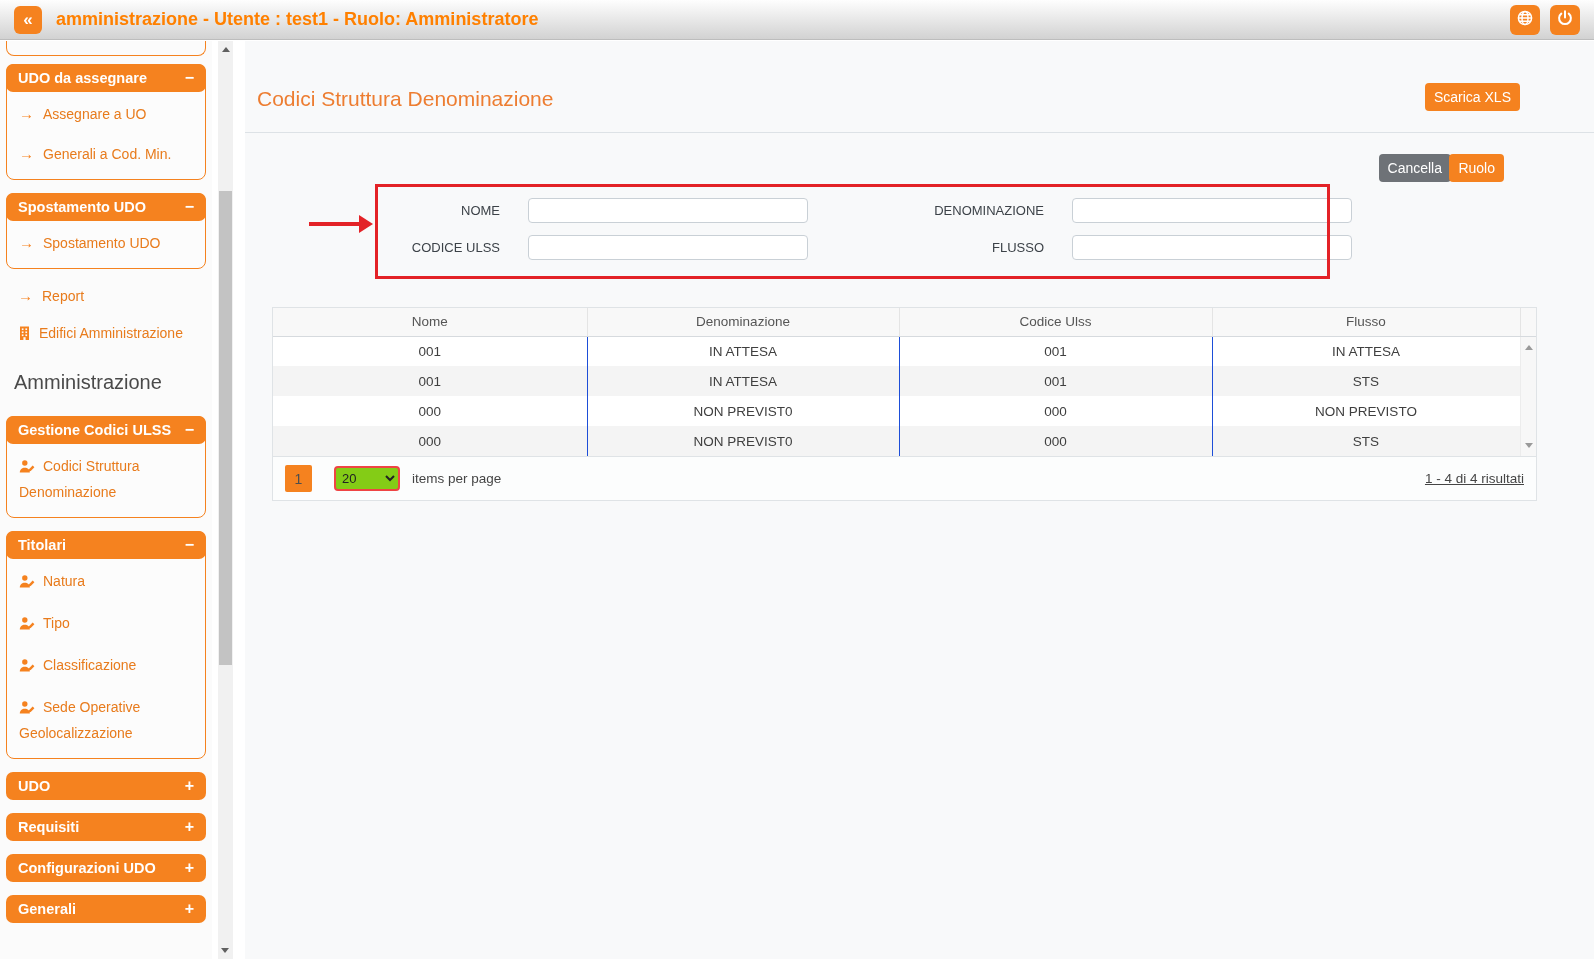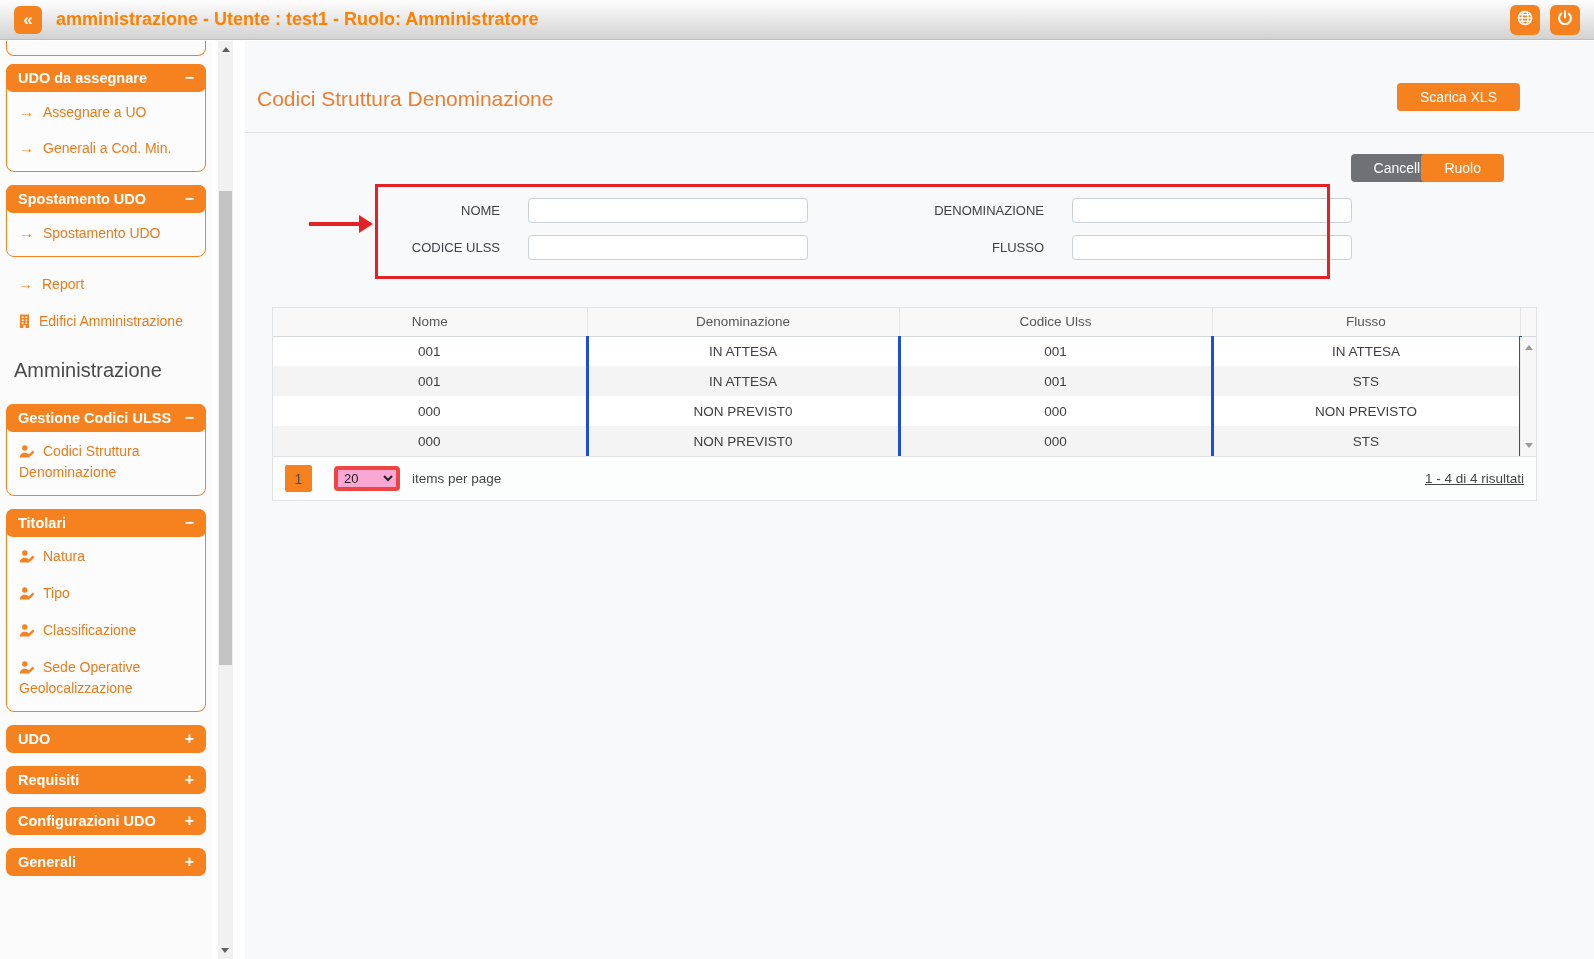--- a/index.html
+++ b/index.html
@@ -46,21 +46,21 @@
   .side-head {
     height:28px; background:#f5821f; border-radius:7px; margin:-1px;
     color:#fff; font-weight:bold; font-size:14.5px;
     display:flex; align-items:center; justify-content:space-between;
     padding:0 12px; cursor:pointer; position:relative; z-index:1;
   }
   .side-group.closed .side-head { margin:0; }
   .side-head .toggle { font-size:16px; font-weight:bold; }
   .side-body { padding:3px 0 5px 0; }
   .side-item {
-    display:block; padding:8px 8px 8px 12px; font-size:14px; line-height:19px;
+    display:block; padding:8px 8px 8px 12px; font-size:14px; line-height:24px;
     color:#e87b1c; cursor:pointer; text-decoration:none;
   }
   .side-link {
     display:block; padding:4px 8px 4px 12px; margin:6px 0 10px 0;
     font-size:14px; line-height:19px; color:#e87b1c; cursor:pointer;
   }
   .arr { color:#f5821f; font-weight:bold; margin-right:9px; font-size:15px; }
   .sicon { display:inline-block; vertical-align:-2px; margin-right:8px; }
   .side-heading { font-size:20px; color:#4a4a4a; padding:12px 8px 4px 8px; margin-bottom:18px; }
 
@@ -75,21 +75,21 @@
   .side-thumb { position:absolute; top:150px; left:1px; width:13px; height:474px; background:#c3c3c3; }
 
   
   .main { position:absolute; top:41px; left:245px; right:0; bottom:0; background:#f8f9fa; }
 
   .page-header { position:relative; height:92px; border-bottom:1px solid #dde2e6; }
   .page-title {
     position:absolute; left:12px; top:46px; font-size:21px; font-weight:normal; color:#ed7d31;
   }
   .btn { border:none; border-radius:4px; color:#fff; font-size:14px; font-family:inherit;
-    padding:6px 23px; cursor:pointer;margin-left:24px; }
+    padding:6px 9px; cursor:pointer;margin-left:24px; }
   .btn-orange { background:#f5821f; }
   .btn-gray { background:#6e7277; }
   .xls-btn { position:absolute; right:74px; top:42px; }
 
   .toolbar { position:relative; height:50px; }
   .cancel-btn { position:absolute; right:143px; top:21px; }
   .search-btn { position:absolute; right:90px; top:21px; }
 
   .search-zone { position:relative; height:124px; }
   .red-box {
@@ -118,21 +118,21 @@
     background:#fff; border:1px solid #dfe3e6;
   }
   table.data { border-collapse:collapse; table-layout:fixed; width:100%; }
   table.data th {
     height:28px; background:#f8f8f8; font-weight:normal; font-size:13.5px; color:#555;
     border-bottom:1px solid #d6dade; border-right:1px solid #e4e4e4; text-align:center;
   }
   table.data th:last-child { border-right:none; }
   table.data td {
     height:30px; font-size:13.5px; color:#3f3f3f; text-align:center;
-    border-right:3px solid #1d4ed8;
+    border-right:1px solid #1d4ed8;
   }
   table.data td:last-child { border-right:none; }
   table.data tr.alt td { background:#f4f4f4; }
 
   .grid-scroll {
     position:absolute; right:0; top:29px; width:16px; height:119px; background:#f7f7f7;
     border-left:1px solid #ececec;
   }
   .grid-scroll .tri-up { border-bottom-color:#9a9a9a; margin-top:8px; }
   .grid-scroll .tri-down { border-top-color:#9a9a9a; bottom:8px; left:4px; }
@@ -140,21 +140,21 @@
   .pager {
     border-top:1px solid #dfe3e6; height:44px; display:flex; align-items:center;
     padding:0 12px; background:#fcfdfd;
   }
   .page-btn {
     width:27px; height:27px; background:#f5821f; border:none; border-radius:2px;
     color:#4e4e4e; font-size:14px; font-family:inherit; cursor:pointer;
   }
   .page-size {
     margin-left:22px; width:66px; height:25px; font-size:13px; font-family:inherit;
-    border:4px solid #ef4444; border-radius:4px; background:#f9a8d4; color:#222; padding:0 2px;
+    border:2px solid #ef4444; border-radius:4px; background:#84cc16; color:#222; padding:0 2px;
   }
   .items-label { margin-left:12px; font-size:13.5px; color:#454545; }
   .results { margin-left:auto; font-size:13.5px; color:#454545;text-decoration:underline; }
 </style>
 </head>
 <body>
 
 <header class="topbar">
   <button class="collapse-btn">«</button>
   <div class="topbar-title">amministrazione - Utente : test1 - Ruolo: Amministratore</div>

